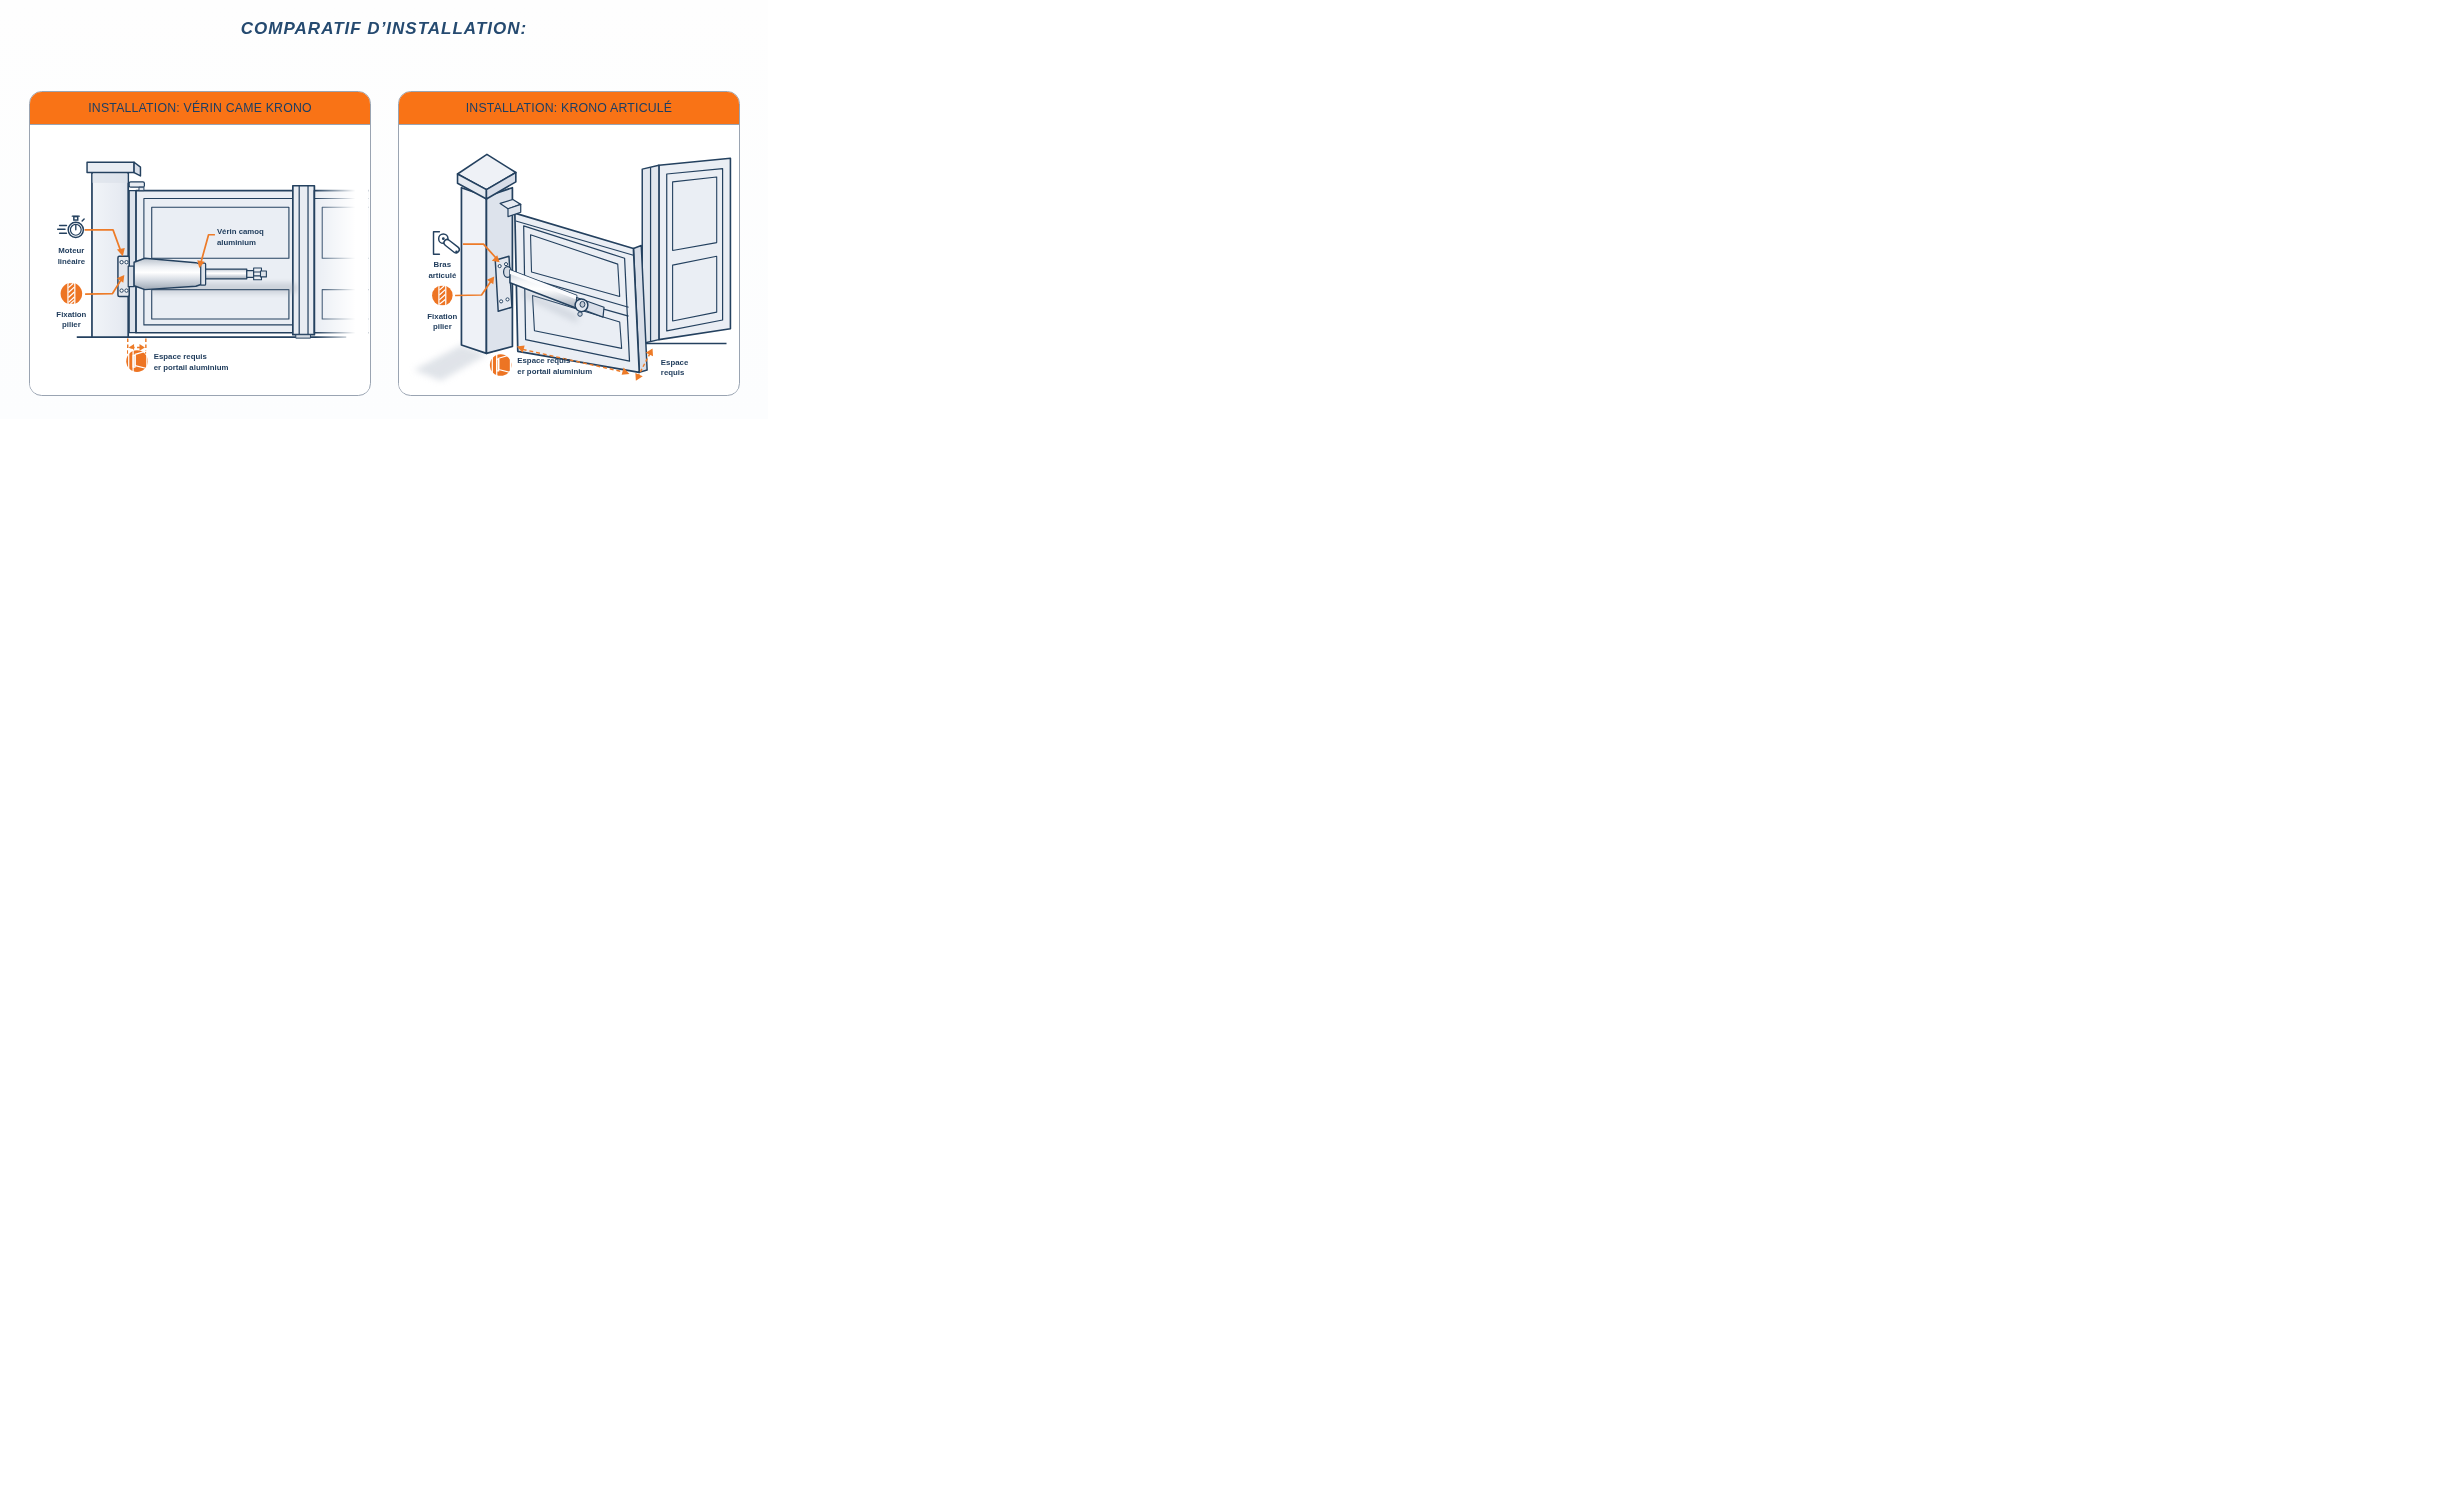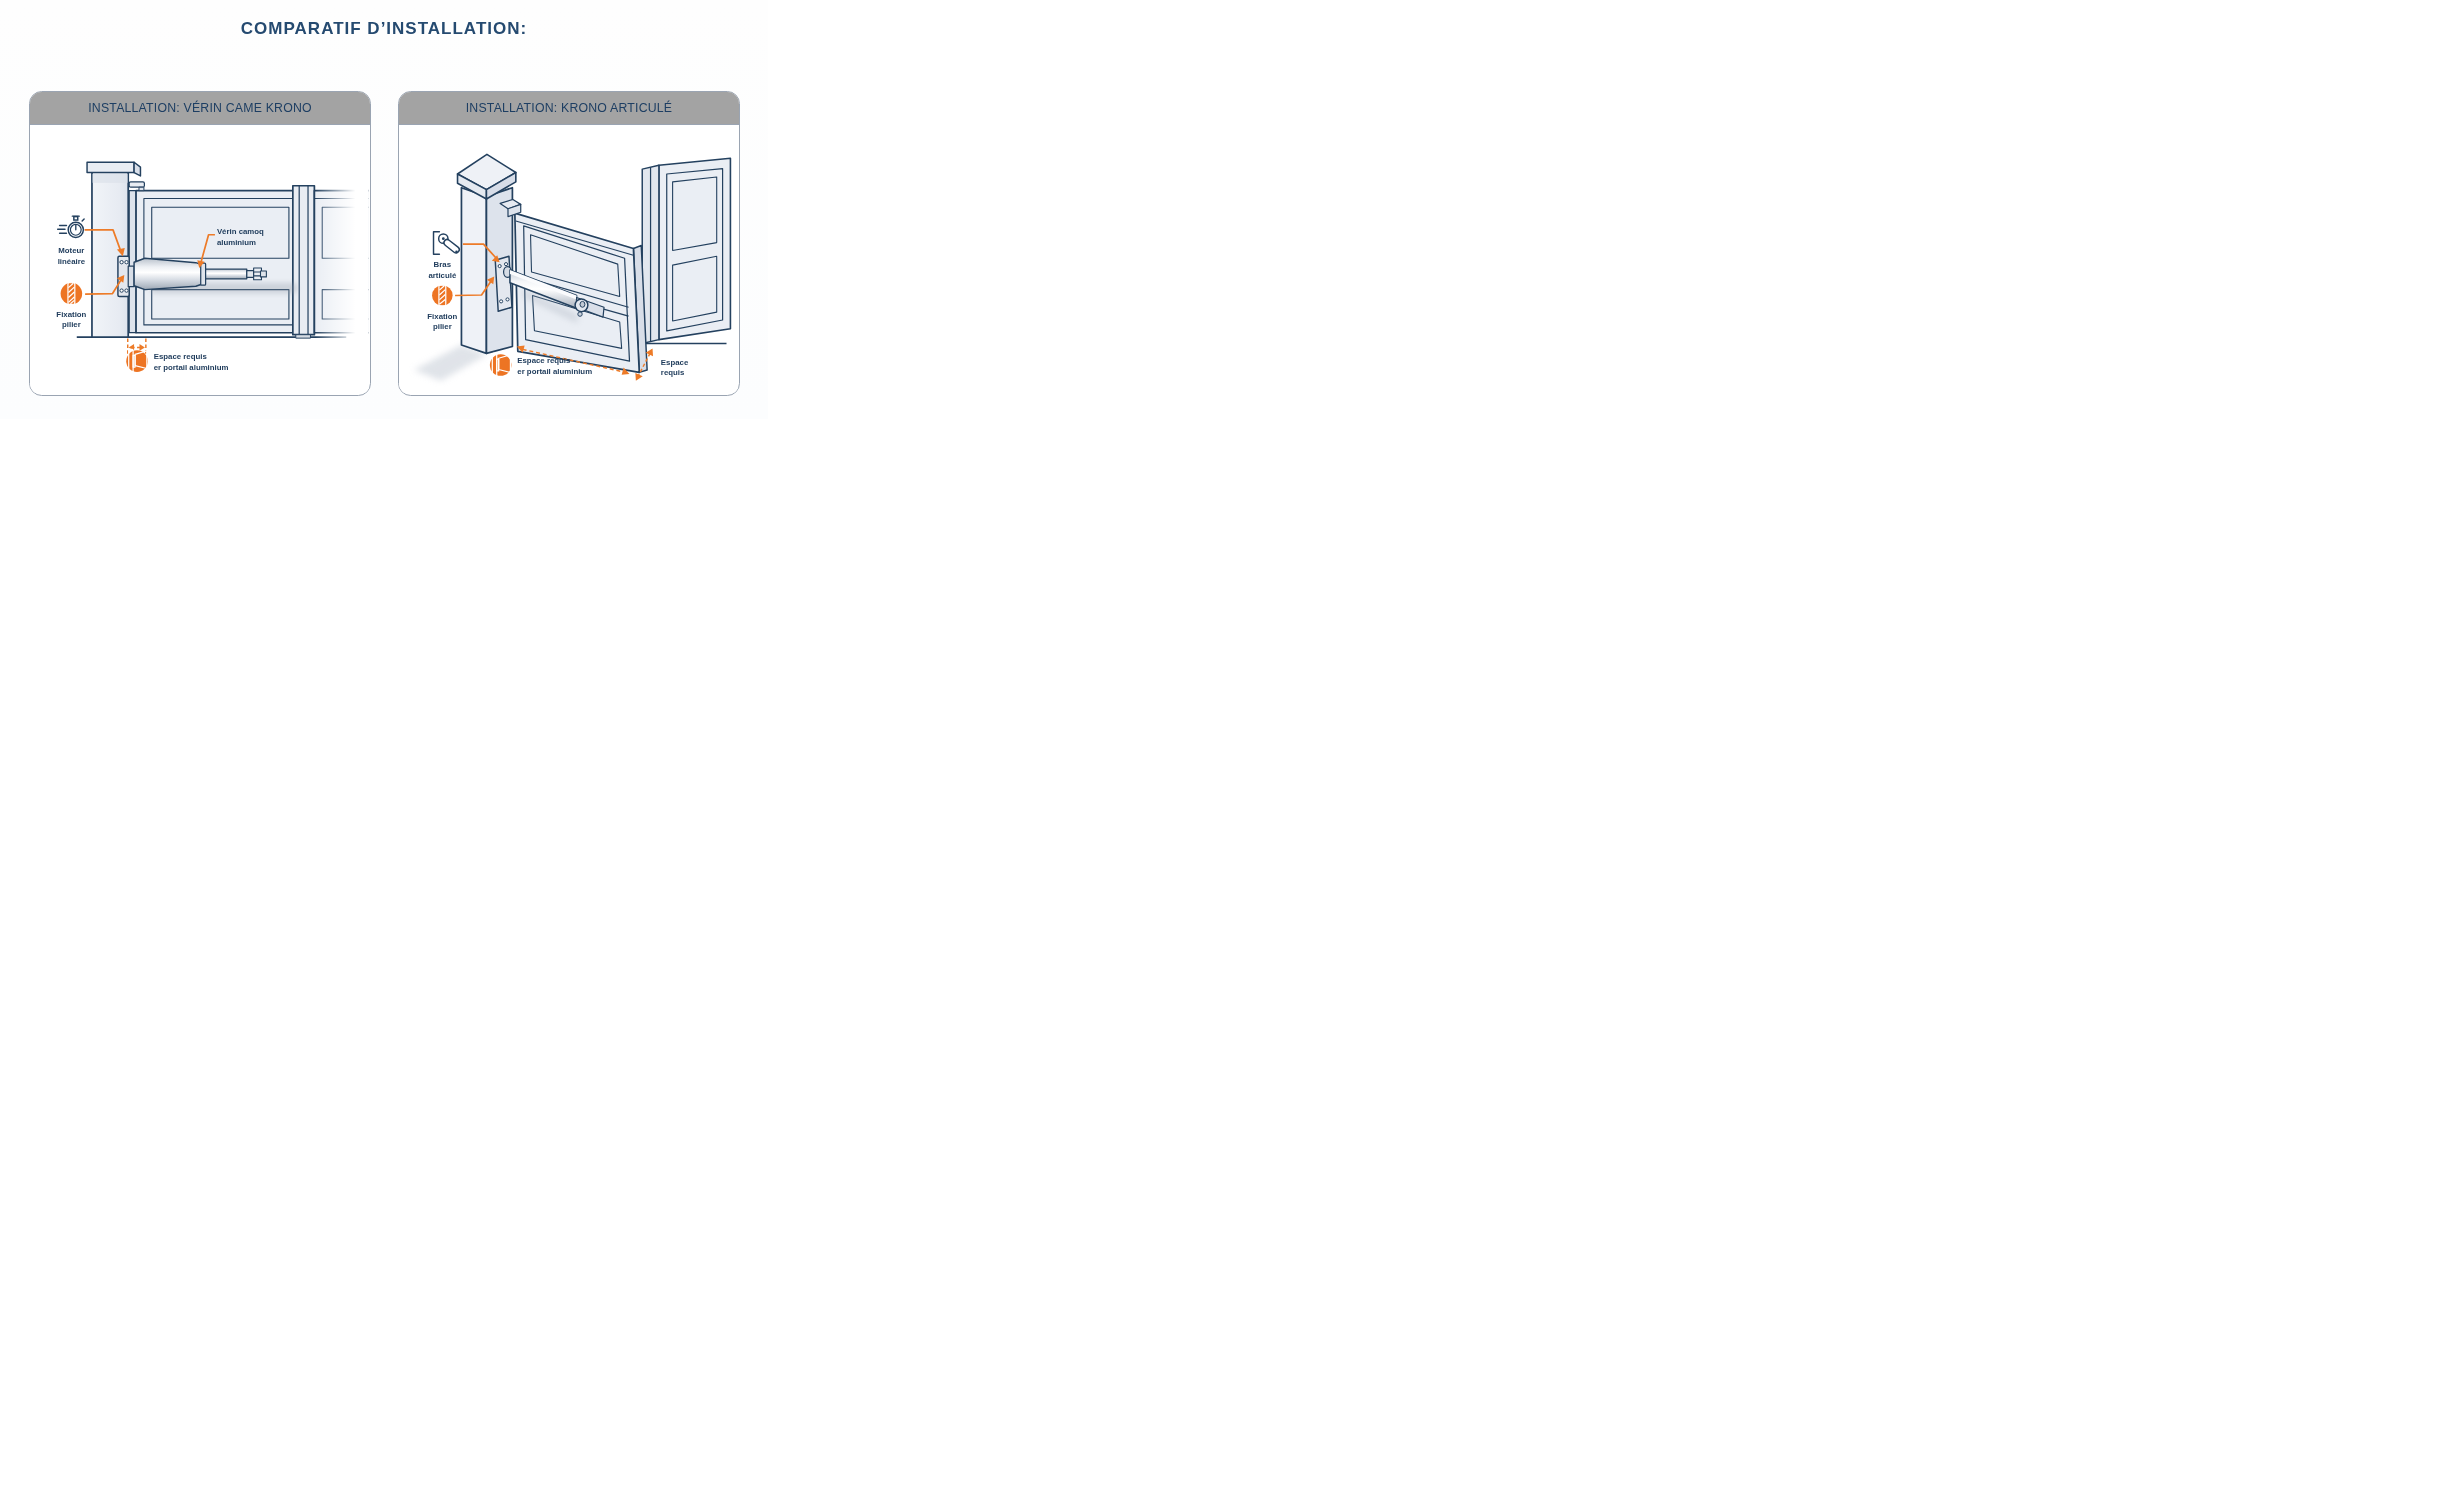--- a/index.html
+++ b/index.html
@@ -3,31 +3,31 @@
 <meta charset="utf-8">
 <style>
   html,body{margin:0;padding:0;background:#ffffff;}
   body{
     width:768px;height:419px;position:relative;overflow:hidden;
     font-family:"Liberation Sans", sans-serif;
     -webkit-font-smoothing:antialiased;
   }
   .page{width:768px;height:419px;position:relative;background:linear-gradient(180deg,#fefefe 0%,#fcfdfe 100%);}
   .title{position:absolute;top:19.6px;left:0;width:100%;text-align:center;color:#254a70;}
-  .title .l1{font-size:17px;font-weight:600;letter-spacing:1px;line-height:1.0;}
+  .title .l1{font-size:17px;font-weight:600;letter-spacing:1px;line-height:1.0;font-style:italic;}
   .title .l2{font-size:18.6px;font-weight:800;letter-spacing:0.7px;line-height:1.25;}
   .card{
     position:absolute;top:91px;width:342px;height:305px;
     background:#ffffff;border:1.5px solid #9aa4b2;border-radius:12.7px;
     overflow:hidden;box-sizing:border-box;
   }
   .card.left{left:29px;}
   .card.right{left:398px;}
   .card-header{
-    height:32px;background:#a3a3a3;border-bottom:1.5px solid #9aa4b2;
+    height:32px;background:#f97316;border-bottom:1.5px solid #9aa4b2;
     display:flex;align-items:center;justify-content:center;
     color:#1d3e63;font-size:12.3px;letter-spacing:0.2px;white-space:pre;
   }
   .card-header .prefix{font-weight:400;}
   .card-header .bold{font-weight:400;}
   .card-body{position:relative;width:339px;height:268px;background:#fff;}
   svg{display:block;}
   svg text{font-family:"Liberation Sans", sans-serif;font-weight:700;fill:#1d3a5a;}
   .lbl{font-size:16px;}
 </style>

